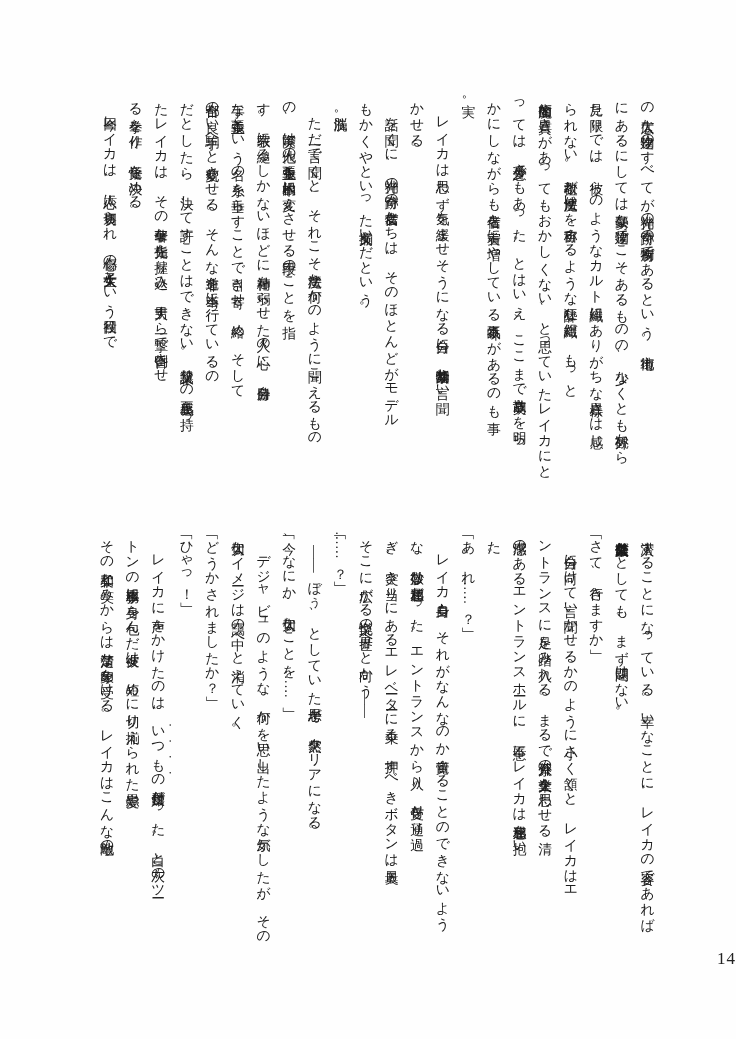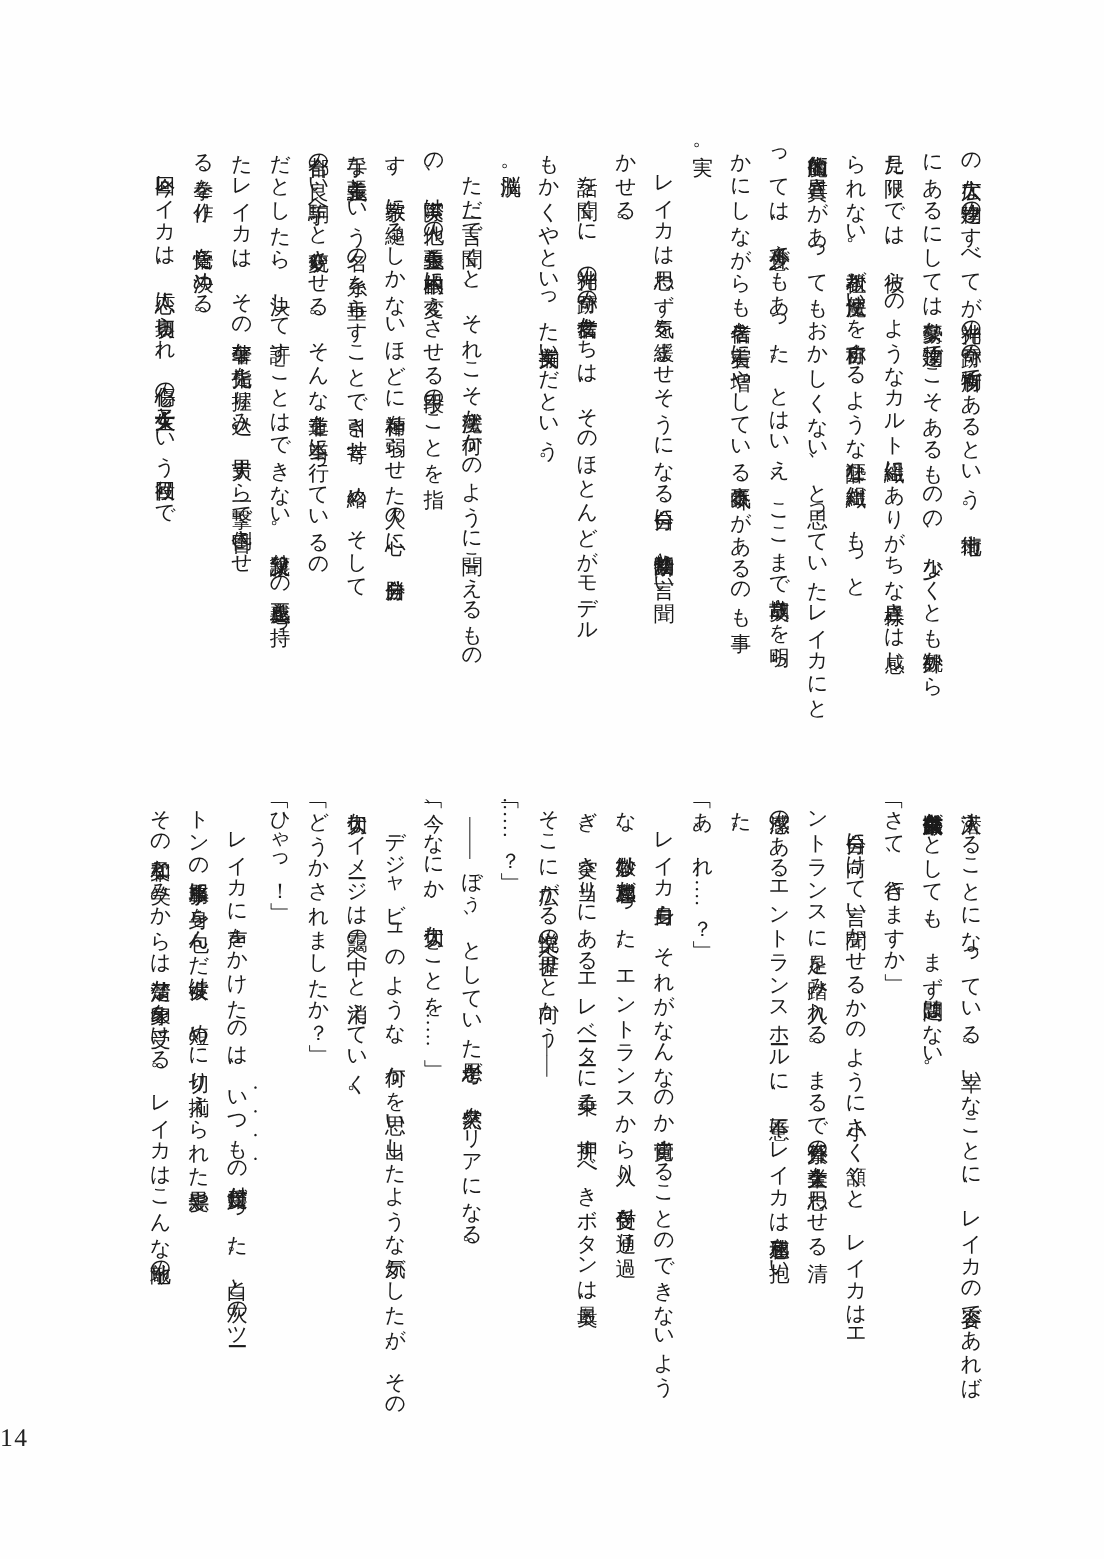--- a/index.html
+++ b/index.html
@@ -37,21 +37,21 @@
   }
   .em-dots {
     -webkit-text-emphasis: filled dot #1b1b1b;
     text-emphasis: filled dot #1b1b1b;
   }
   .page-num {
     position: absolute;
     top: 949px;
     left: 0;
     right: 0;
-    text-align: left;
+    text-align: right;
     font-size: 17px;
     letter-spacing: 1px;
     color: #222222;
   }
 </style>
 </head>
 <body>
 
 <div class="page">
 

